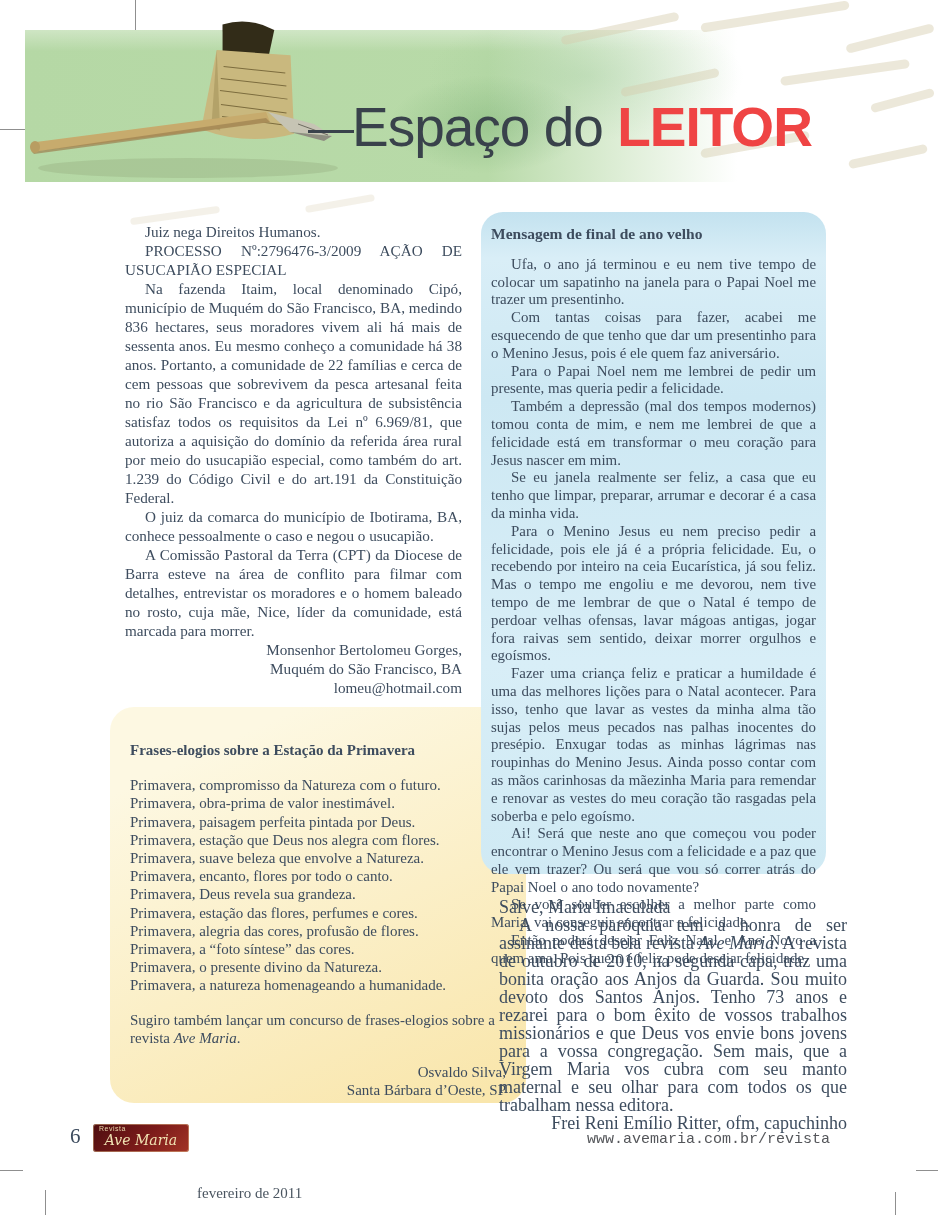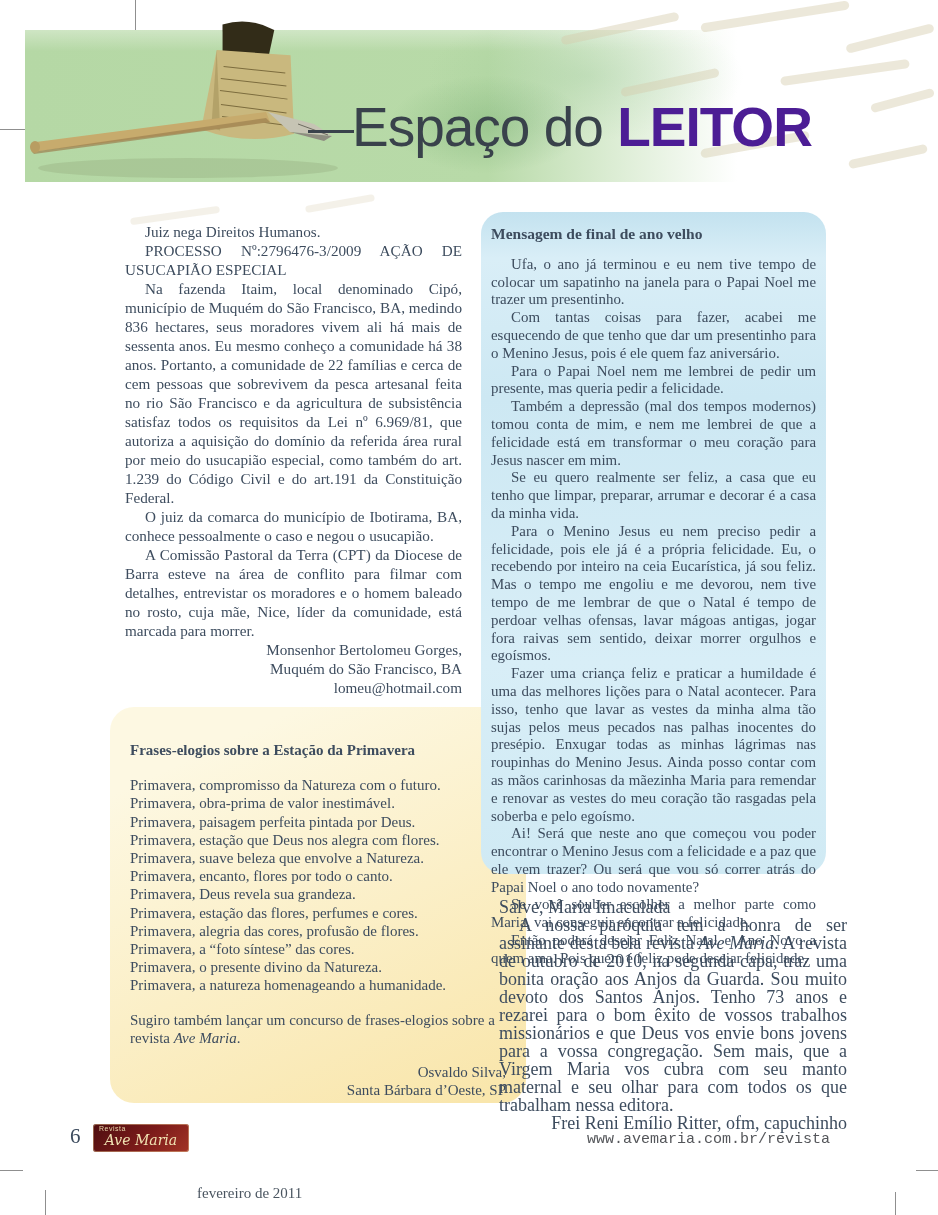--- a/index.html
+++ b/index.html
@@ -19,21 +19,21 @@
       linear-gradient(90deg, #b5d8a5 0%, #b8daa8 52%, rgba(183,217,167,0) 80%);
   }
   .straw{position:absolute;height:9px;background:rgba(213,203,172,0.45);border-radius:8px;}
   .pen-art{position:absolute;left:28px;top:20px;}
   .title-line{position:absolute;left:308px;top:130px;width:46px;height:3px;background:#39424b;}
   .page-title{
     position:absolute;left:352px;top:97px;
     font-family:"Liberation Sans", sans-serif;font-size:55px;line-height:60px;
     letter-spacing:-1px;color:#39424b;white-space:nowrap;
   }
-  .page-title .t-bold{font-weight:700;color:#4c1d95;}
+  .page-title .t-bold{font-weight:700;color:#ef4444;}
 
   
   p{margin:0;text-indent:20px;text-align:justify;}
   .sig{text-align:right;}
   .sig div{text-indent:0;}
 
   
   .col-left{position:absolute;left:125px;top:222px;width:337px;font-size:15.2px;line-height:19px;}
   .article-heading{font-weight:bold;font-style:italic;font-size:15.5px;margin-bottom:20px;text-align:left;}
 
@@ -156,21 +156,21 @@
     <div>Santa Bárbara d’Oeste, SP</div>
   </div>
 </div>
 
 <div class="blue-box">
   <div class="box-heading">Mensagem de final de ano velho</div>
   <p>Ufa, o ano já terminou e eu nem tive tempo de colocar um sapatinho na janela para o Papai Noel me trazer um presentinho.</p>
   <p>Com tantas coisas para fazer, acabei me esquecendo de que tenho que dar um presentinho para o Menino Jesus, pois é ele quem faz aniversário.</p>
   <p>Para o Papai Noel nem me lembrei de pedir um presente, mas queria pedir a felicidade.</p>
   <p>Também a depressão (mal dos tempos modernos) tomou conta de mim, e nem me lembrei de que a felicidade está em transformar o meu coração para Jesus nascer em mim.</p>
-  <p>Se eu quero realmente ser feliz, a casa que eu tenho que limpar, preparar, arrumar e decorar é a casa da minha vida.</p>
+  <p>Se eu janela realmente ser feliz, a casa que eu tenho que limpar, preparar, arrumar e decorar é a casa da minha vida.</p>
   <p>Para o Menino Jesus eu nem preciso pedir a felicidade, pois ele já é a própria felicidade. Eu, o recebendo por inteiro na ceia Eucarística, já sou feliz. Mas o tempo me engoliu e me devorou, nem tive tempo de me lembrar de que o Natal é tempo de perdoar velhas ofensas, lavar mágoas antigas, jogar fora raivas sem sentido, deixar morrer orgulhos e egoísmos.</p>
   <p>Fazer uma criança feliz e praticar a humildade é uma das melhores lições para o Natal acontecer. Para isso, tenho que lavar as vestes da minha alma tão sujas pelos meus pecados nas palhas inocentes do presépio. Enxugar todas as minhas lágrimas nas roupinhas do Menino Jesus. Ainda posso contar com as mãos carinhosas da mãezinha Maria para remendar e renovar as vestes do meu coração tão rasgadas pela soberba e pelo egoísmo.</p>
   <p>Ai! Será que neste ano que começou vou poder encontrar o Menino Jesus com a felicidade e a paz que ele vem trazer? Ou será que vou só correr atrás do Papai Noel o ano todo novamente?</p>
   <p>Se você souber escolher a melhor parte como Maria, vai conseguir encontrar a felicidade.</p>
   <p>Então poderá desejar Feliz Natal e Ano Novo a quem ama. Pois quem é feliz pode desejar felicidade.</p>
 </div>
 
 <div class="col-right-bottom">
   <div class="salutation">Salve, Maria Imaculada</div>
   <p><span>A nossa paróquia tem a honra de ser assinante desta bela revista </span><i>Ave Maria</i><span>. A revista de outubro de 2010, na segunda capa, traz uma bonita oração aos Anjos da Guarda. Sou muito devoto dos Santos Anjos. Tenho 73 anos e rezarei para o bom êxito de vossos trabalhos missionários e que Deus vos envie bons jovens para a vossa congregação. Sem mais, que a Virgem Maria vos cubra com seu manto maternal e seu olhar para com todos os que trabalham nessa editora.</span></p>

